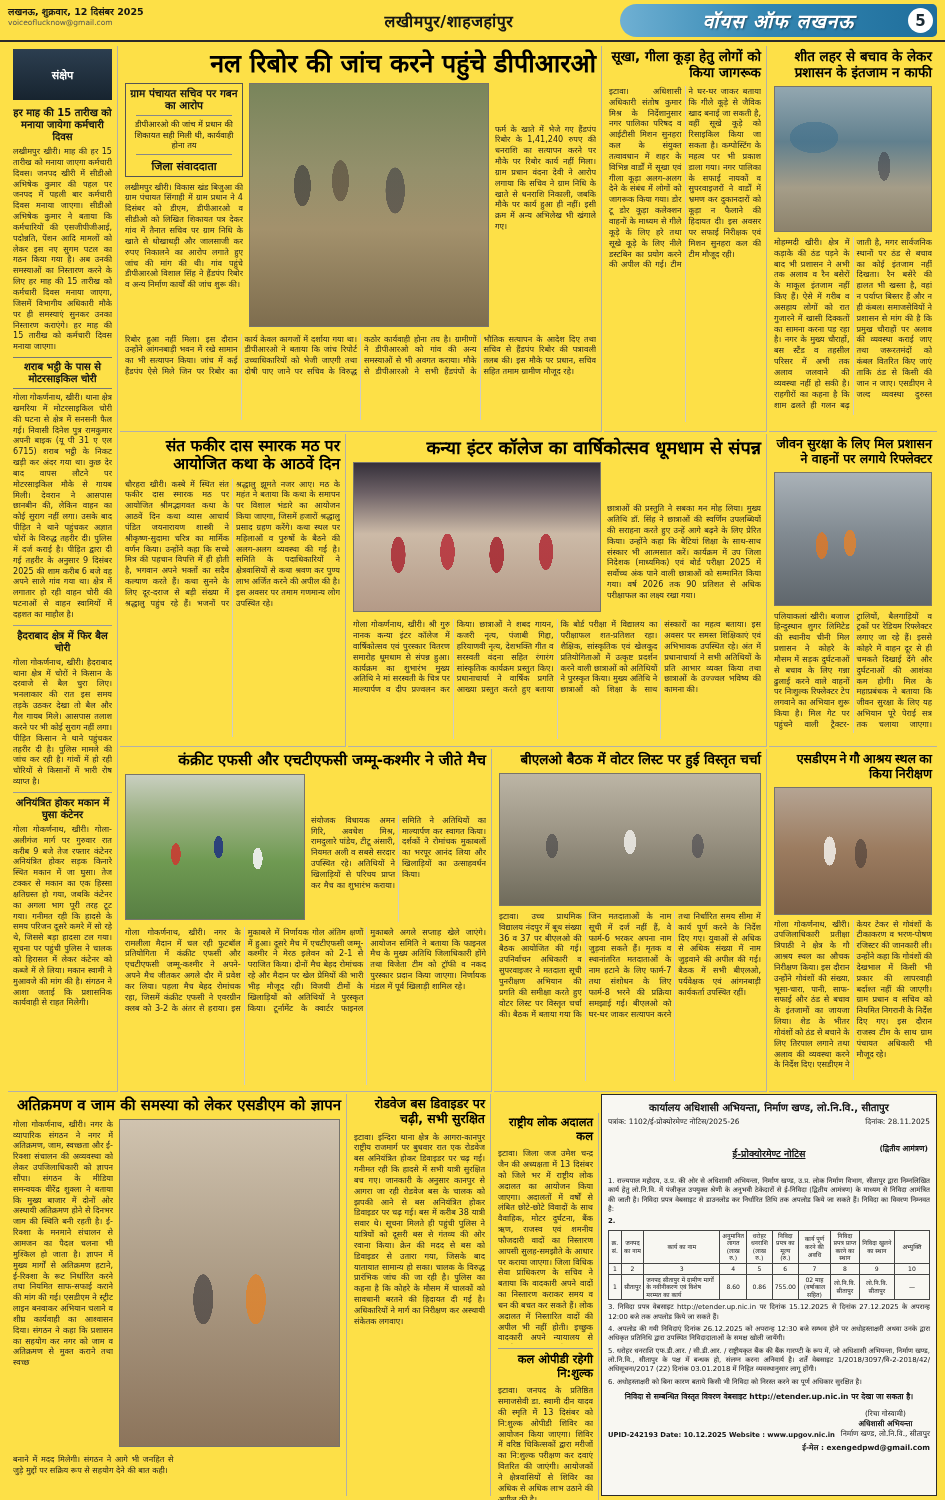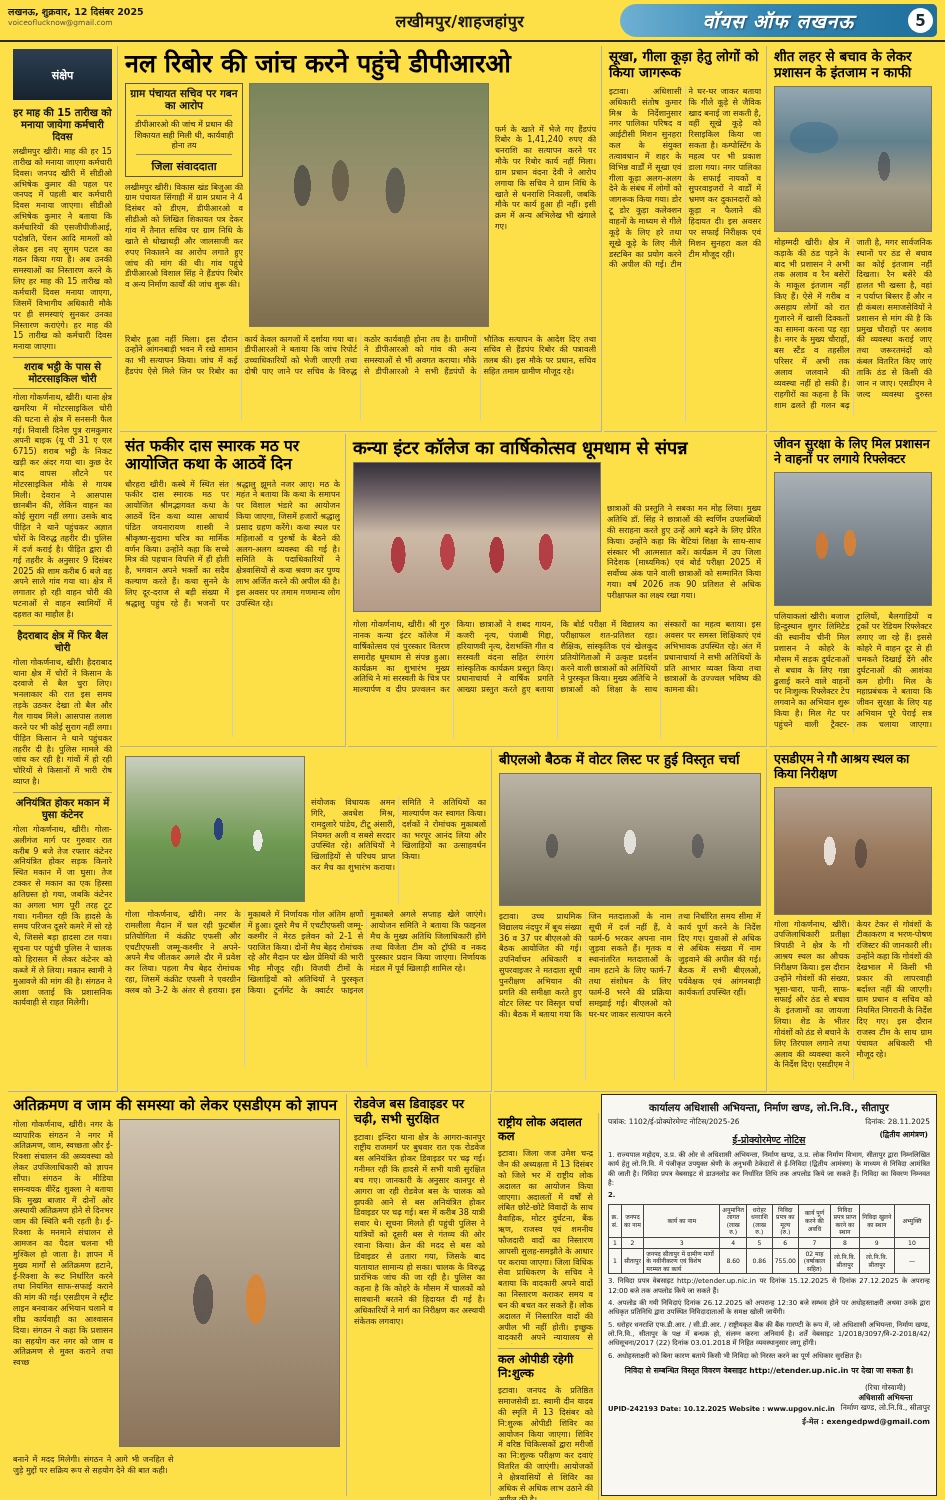--- a/index.html
+++ b/index.html
@@ -3,32 +3,32 @@
 <meta charset="utf-8">
 <style>
   *{margin:0;padding:0;box-sizing:border-box;}
   html,body{background:#dcdbd6;}
   .page{position:relative;width:945px;height:1500px;margin:0 auto;background:#fde047;
         font-family:"DejaVu Sans","Liberation Sans",sans-serif;color:#151515;overflow:hidden;}
   
   .hdr{position:absolute;left:0;top:0;width:945px;height:42px;border-bottom:2px solid #2a2a2a;}
   .hdr-date{position:absolute;left:8px;top:6px;font-size:9.5px;font-weight:bold;line-height:1.3;}
   .hdr-date .d2{font-size:7.5px;font-weight:normal;color:#555;}
-  .hdr-section{position:absolute;left:300px;top:10px;width:320px;text-align:center;font-size:16px;font-weight:bold;letter-spacing:.5px;}
+  .hdr-section{position:absolute;left:289px;top:10px;width:320px;text-align:center;font-size:16px;font-weight:bold;letter-spacing:.5px;}
   .banner{position:absolute;left:620px;top:4px;width:317px;height:33px;
           background:linear-gradient(90deg,#6fb0d3 0%,#3487b2 45%,#1f6e9c 100%);
           border-radius:17px 5px 5px 17px;display:flex;align-items:center;justify-content:center;}
   .bt{color:#fff;font-weight:bold;font-style:italic;font-size:19px;letter-spacing:1px;text-shadow:1px 1px 2px rgba(0,0,0,.45);}
   .pc{position:absolute;right:4px;top:4px;width:25px;height:25px;background:#fff;border-radius:50%;
       display:flex;align-items:center;justify-content:center;font-weight:bold;font-size:15px;color:#1b2a33;}
   
   .art{position:absolute;overflow:hidden;padding:3px 5px;}
   .br{border-right:1px solid #b3b0a8;}
   .bb{border-bottom:1px solid #b3b0a8;}
-  .hl{font-weight:bold;text-align:left;line-height:1.18;color:#000;}
+  .hl{font-weight:bold;text-align:right;line-height:1.18;color:#000;}
   .body{font-size:8.1px;line-height:1.34;text-align:justify;color:#222;overflow:hidden;}
   .c2{column-count:2;column-gap:7px;column-rule:1px solid #cfccc4;}
   .c3{column-count:3;column-gap:7px;column-rule:1px solid #cfccc4;}
   .c4{column-count:4;column-gap:7px;column-rule:1px solid #cfccc4;}
   .row{display:flex;gap:6px;margin-top:4px;align-items:stretch;}
   .mt{margin-top:5px;}
   .photo{flex-shrink:0;border:1px solid #77746c;}
   .bcol{flex:1;margin-top:41px;}
   
   .btitle{background:linear-gradient(180deg,#2c3e50,#17242f);color:#fff;text-align:center;
@@ -79,21 +79,21 @@
     radial-gradient(10px 24px at 55% 52%,rgba(60,50,48,.55) 60%,transparent 61%),
     linear-gradient(180deg,#b5a493 0%,#9c7c60 48%,#7c6048 100%);}
   .ph-memo{background:
     radial-gradient(16px 40px at 38% 55%,rgba(50,48,52,.6) 62%,transparent 63%),
     radial-gradient(16px 40px at 62% 55%,rgba(225,130,40,.8) 62%,transparent 63%),
     linear-gradient(180deg,#d0c3af 0%,#b2a28c 40%,#8c745b 100%);}
   
   .notice{border:1.5px solid #2a2a2a;background:#f8f7f2;}
   .n-office{font-weight:bold;font-size:10px;text-align:center;}
   .n-refrow{display:flex;justify-content:space-between;font-size:7.4px;margin-top:2px;}
-  .n-titlerow{position:relative;text-align:center;margin:2px 0;}
+  .n-titlerow{position:relative;text-align:center;margin:16px 0;}
   .n-title{font-weight:bold;font-size:9.5px;text-decoration:underline;}
   .n-sub{position:absolute;right:2px;top:1px;font-weight:bold;font-size:7.6px;}
   .n-para{font-size:6.9px;line-height:1.35;text-align:justify;margin-top:4px;}
   .ntab{width:100%;border-collapse:collapse;margin-top:3px;font-size:6.1px;line-height:1.25;}
   .ntab td{border:1px solid #444;padding:1px 2px;text-align:center;vertical-align:middle;}
   .ntab .lft{text-align:left;}
   .n-note{font-size:6.9px;line-height:1.35;text-align:justify;margin-top:3px;}
   .n-web{font-size:7.6px;font-weight:bold;text-align:center;margin-top:4px;}
   .n-foot{display:flex;justify-content:space-between;align-items:flex-end;margin-top:8px;}
   .n-upid{font-size:6.8px;font-weight:bold;}
@@ -174,20 +174,21 @@
     <div class="body c4 mt" style="height:120px;">गोला गोकर्णनाथ, खीरी। श्री गुरु नानक कन्या इंटर कॉलेज में वार्षिकोत्सव एवं पुरस्कार वितरण समारोह धूमधाम से संपन्न हुआ। कार्यक्रम का शुभारंभ मुख्य अतिथि ने मां सरस्वती के चित्र पर माल्यार्पण व दीप प्रज्वलन कर किया। छात्राओं ने शबद गायन, कजरी नृत्य, पंजाबी गिद्दा, हरियाणवी नृत्य, देशभक्ति गीत व सरस्वती वंदना सहित रंगारंग सांस्कृतिक कार्यक्रम प्रस्तुत किए। प्रधानाचार्या ने वार्षिक प्रगति आख्या प्रस्तुत करते हुए बताया कि बोर्ड परीक्षा में विद्यालय का परीक्षाफल शत-प्रतिशत रहा। शैक्षिक, सांस्कृतिक एवं खेलकूद प्रतियोगिताओं में उत्कृष्ट प्रदर्शन करने वाली छात्राओं को अतिथियों ने पुरस्कृत किया। मुख्य अतिथि ने छात्राओं को शिक्षा के साथ संस्कारों का महत्व बताया। इस अवसर पर समस्त शिक्षिकाएं एवं अभिभावक उपस्थित रहे। अंत में प्रधानाचार्या ने सभी अतिथियों के प्रति आभार व्यक्त किया तथा छात्राओं के उज्ज्वल भविष्य की कामना की।</div>
   </div>
 
   <div class="art bb" style="left:769px;top:434px;width:168px;height:313px;">
     <div class="hl" style="font-size:12.5px;">जीवन सुरक्षा के लिए मिल प्रशासन ने वाहनों पर लगाये रिफ्लेक्टर</div>
     <div class="photo ph-reflect mt" style="width:100%;height:134px;"></div>
     <div class="body c2 mt" style="height:122px;">पलियाकलां खीरी। बजाज हिन्दुस्थान शुगर लिमिटेड की स्थानीय चीनी मिल प्रशासन ने कोहरे के मौसम में सड़क दुर्घटनाओं से बचाव के लिए गन्ना ढुलाई करने वाले वाहनों पर निःशुल्क रिफ्लेक्टर टेप लगवाने का अभियान शुरू किया है। मिल गेट पर पहुंचने वाली ट्रैक्टर-ट्रालियों, बैलगाड़ियों व ट्रकों पर रेडियम रिफ्लेक्टर लगाए जा रहे हैं। इससे कोहरे में वाहन दूर से ही चमकते दिखाई देंगे और दुर्घटनाओं की आशंका कम होगी। मिल के महाप्रबंधक ने बताया कि जीवन सुरक्षा के लिए यह अभियान पूरे पेराई सत्र तक चलाया जाएगा। किसानों ने मिल प्रशासन की इस पहल की सराहना की है। इस मौके पर गन्ना विभाग के अधिकारी व मिल कर्मचारी मौजूद रहे।</div>
   </div>
 
   <div class="art br bb" style="left:120px;top:749px;width:372px;height:343px;">
+    <div class="hl" style="font-size:15px;">कंक्रीट एफसी और एचटीएफसी जम्मू-कश्मीर ने जीते मैच</div>
     <div class="row" style="height:148px;">
       <div class="photo ph-football" style="width:180px;height:146px;"></div>
       <div class="body bcol c2">संयोजक विधायक अमन गिरि, अवधेश मिश्र, रामदुलारे पांडेय, टीटू अंसारी, नियमत अली व सबसे सरदार उपस्थित रहे। अतिथियों ने खिलाड़ियों से परिचय प्राप्त कर मैच का शुभारंभ कराया। समिति ने अतिथियों का माल्यार्पण कर स्वागत किया। दर्शकों ने रोमांचक मुकाबलों का भरपूर आनंद लिया और खिलाड़ियों का उत्साहवर्धन किया।</div>
     </div>
     <div class="body c3 mt" style="height:158px;">गोला गोकर्णनाथ, खीरी। नगर के रामलीला मैदान में चल रही फुटबॉल प्रतियोगिता में कंक्रीट एफसी और एचटीएफसी जम्मू-कश्मीर ने अपने-अपने मैच जीतकर अगले दौर में प्रवेश कर लिया। पहला मैच बेहद रोमांचक रहा, जिसमें कंक्रीट एफसी ने एवरग्रीन क्लब को 3-2 के अंतर से हराया। इस मुकाबले में निर्णायक गोल अंतिम क्षणों में हुआ। दूसरे मैच में एचटीएफसी जम्मू-कश्मीर ने मेरठ इलेवन को 2-1 से पराजित किया। दोनों मैच बेहद रोमांचक रहे और मैदान पर खेल प्रेमियों की भारी भीड़ मौजूद रही। विजयी टीमों के खिलाड़ियों को अतिथियों ने पुरस्कृत किया। टूर्नामेंट के क्वार्टर फाइनल मुकाबले अगले सप्ताह खेले जाएंगे। आयोजन समिति ने बताया कि फाइनल मैच के मुख्य अतिथि जिलाधिकारी होंगे तथा विजेता टीम को ट्रॉफी व नकद पुरस्कार प्रदान किया जाएगा। निर्णायक मंडल में पूर्व खिलाड़ी शामिल रहे।</div>
   </div>
 
   <div class="art br bb" style="left:494px;top:749px;width:273px;height:343px;">
     <div class="hl" style="font-size:13.5px;">बीएलओ बैठक में वोटर लिस्ट पर हुई विस्तृत चर्चा</div>
     <div class="photo ph-meeting mt" style="width:100%;height:133px;"></div>

